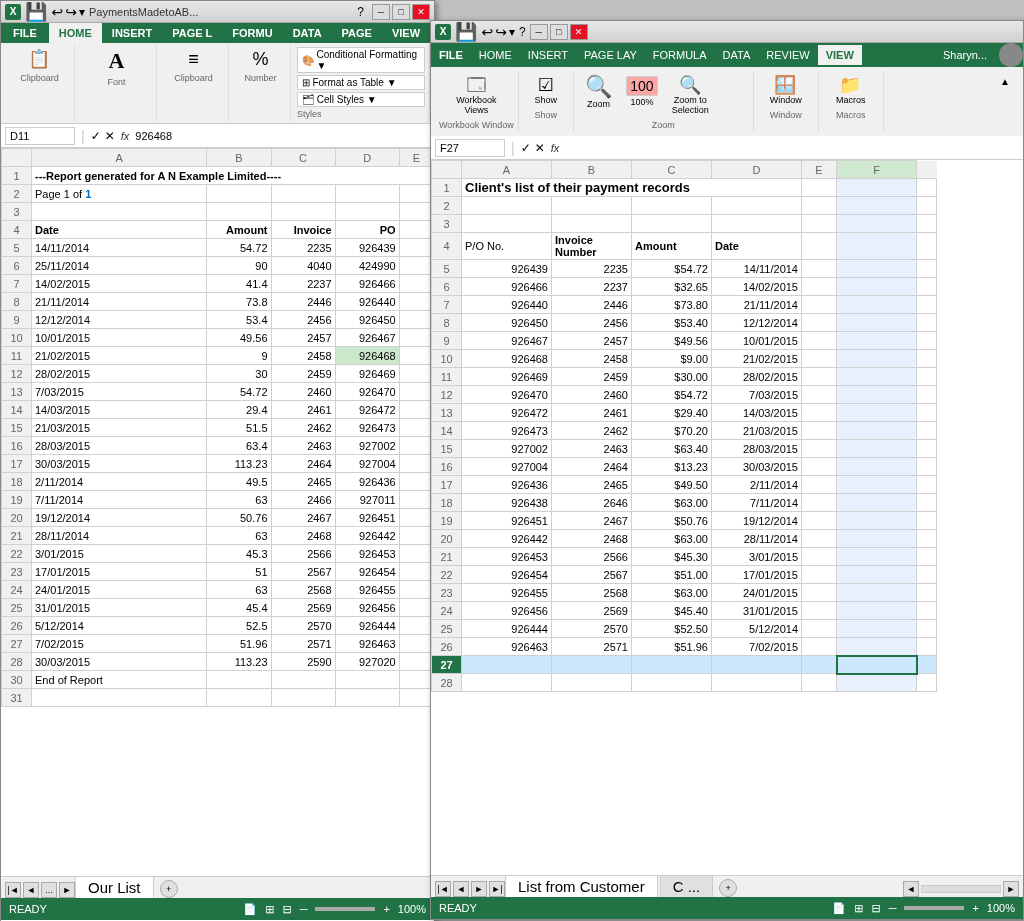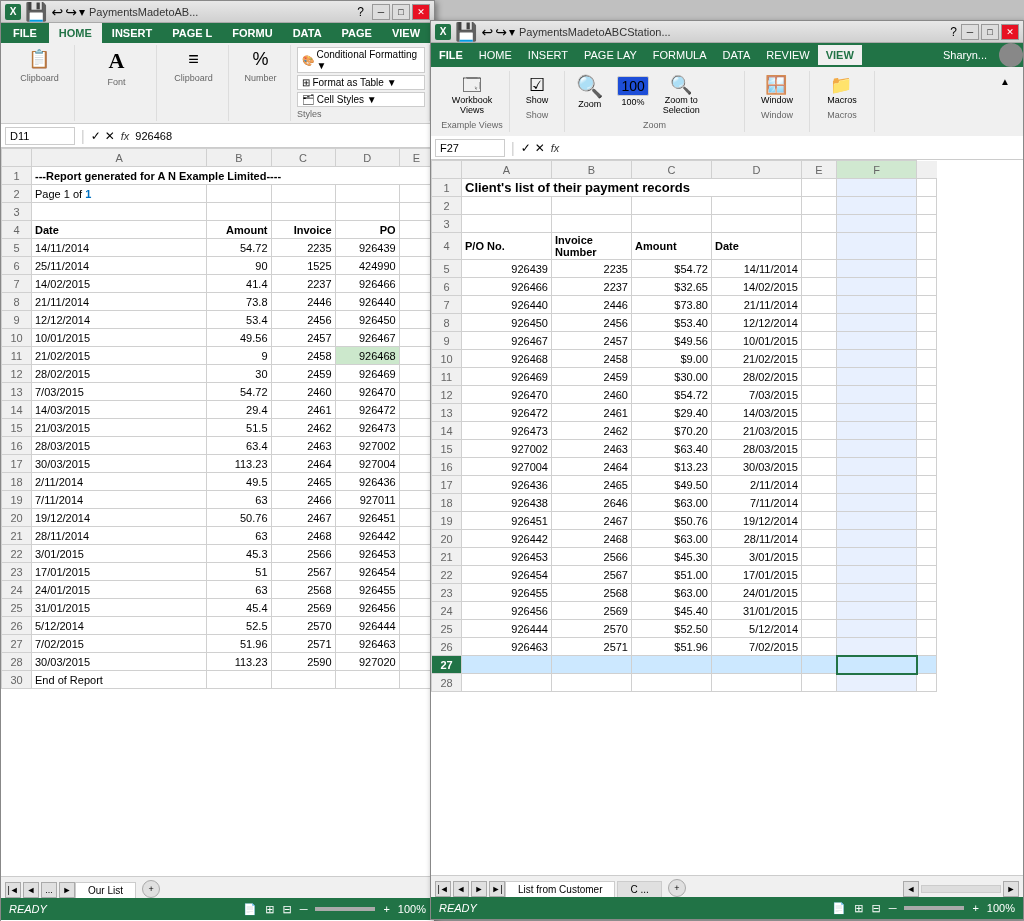--- a/index.html
+++ b/index.html
@@ -124,37 +124,37 @@
       border-top: 1px solid #ccc;
       display: flex;
       align-items: flex-end;
       padding: 0 4px;
     }
     .sheet-tab {
       padding: 2px 12px;
       border: 1px solid #ccc;
       border-bottom: none;
       background: #e0e0e0;
-      font-size: 10px;
+      font-size: 15px;
       cursor: pointer;
       margin-right: 2px;
     }
     .sheet-tab.active { background: white; }
 
     
     .status-bar { 
       height: 22px; 
       background: #217346; 
       color: white; 
       display: flex; 
       align-items: center; 
       padding: 0 8px;
       font-size: 11px;
     }
-    .status-left { flex: 1; font-style: italic; }
+    .status-left { flex: 1; }
     .status-right { display: flex; align-items: center; gap: 8px; }
 
     
     #win1 { left: 0; top: 0; width: 435px; height: 921px; }
     #win2 { left: 430px; top: 20px; width: 594px; height: 900px; }
 
     .highlight-blue { color: #0070C0; font-weight: bold; }
     .bold { font-weight: bold; }
     
     
@@ -337,21 +337,21 @@
             <td>14/11/2014</td>
             <td class="num">54.72</td>
             <td class="num">2235</td>
             <td class="num">926439</td>
             <td></td>
           </tr>
         <tr>
             <td class="row-header">6</td>
             <td>25/11/2014</td>
             <td class="num">90</td>
-            <td class="num">1525</td>
+            <td class="num">4040</td>
             <td class="num">424990</td>
             <td></td>
           </tr>
         <tr>
             <td class="row-header">7</td>
             <td>14/02/2015</td>
             <td class="num">41.4</td>
             <td class="num">2237</td>
             <td class="num">926466</td>
             <td></td>
@@ -520,20 +520,28 @@
             <td class="row-header">28</td>
             <td>30/03/2015</td>
             <td class="num">113.23</td>
             <td class="num">2590</td>
             <td class="num">927020</td>
             <td></td>
           </tr>
         <tr>
             <td class="row-header">30</td>
             <td style="font-weight:normal;">End of Report</td>
+            <td></td>
+            <td></td>
+            <td></td>
+            <td></td>
+          </tr>
+        <tr>
+            <td class="row-header">31</td>
+            <td></td>
             <td></td>
             <td></td>
             <td></td>
             <td></td>
           </tr>
       </tbody>
     </table>
   </div>
 
   <div class="tab-bar" style="position:absolute;bottom:22px;left:0;right:0;">
@@ -562,21 +570,20 @@
 </div>
 
 <div class="window" id="win2">
 
   <div class="title-bar">
     <span class="app-icon" style="font-size:10px;color:white;display:flex;align-items:center;justify-content:center;font-weight:bold;">X</span>
     <span style="font-size:18px;margin-right:4px;cursor:pointer;">💾</span>
     <span style="font-size:14px;margin-right:2px;cursor:pointer;">↩</span>
     <span style="font-size:14px;margin-right:2px;cursor:pointer;">↪</span>
     <span style="font-size:12px;margin-right:4px;cursor:pointer;">▾</span>
-    <span class="title">PaymentsMadetoABCStation...</span>
     <span style="font-size:12px;margin-right:4px;">?</span>
     <div class="win-controls">
       <div class="win-btn min">─</div>
       <div class="win-btn max">□</div>
       <div class="win-btn close">✕</div>
     </div>
   </div>
 
   <div class="ribbon2">
     <div class="ribbon2-tabs">
@@ -595,41 +602,41 @@
 
     <div class="ribbon-content" style="padding:4px;gap:0;">
 
       <div class="ribbon-group" style="min-width:75px;">
         <div class="ribbon-icons">
           <button class="ribbon-btn">
             <span class="ribbon-icon">🗔</span>
             <span style="font-size:9px;">Workbook<br>Views</span>
           </button>
         </div>
-        <div class="ribbon-group-label">Example Views</div>
+        <div class="ribbon-group-label">Workbook Window</div>
       </div>
 
       <div class="ribbon-group" style="min-width:55px;">
         <button class="ribbon-btn">
           <span class="ribbon-icon">☑</span>
           <span style="font-size:9px;">Show</span>
         </button>
         <div class="ribbon-group-label">Show</div>
       </div>
 
       <div class="ribbon-group" style="min-width:180px;flex-direction:row;align-items:flex-start;flex-wrap:wrap;">
         <div style="display:flex;flex-direction:column;align-items:center;">
           <button class="ribbon-btn">
             <span class="ribbon-icon" style="font-size:22px;">🔍</span>
             <span style="font-size:9px;">Zoom</span>
           </button>
         </div>
         <div style="display:flex;flex-direction:column;align-items:center;">
           <button class="ribbon-btn">
-            <span class="ribbon-icon" style="font-size:14px;background:#1d4ed8;padding:2px 3px;border:1px solid #ccc;border-radius:2px;">100</span>
+            <span class="ribbon-icon" style="font-size:14px;background:#fca5a5;padding:2px 3px;border:1px solid #ccc;border-radius:2px;">100</span>
             <span style="font-size:9px;">100%</span>
           </button>
         </div>
         <div style="display:flex;flex-direction:column;align-items:center;">
           <button class="ribbon-btn">
             <span class="ribbon-icon" style="font-size:18px;">🔍</span>
             <span style="font-size:9px;text-align:center;">Zoom to<br>Selection</span>
           </button>
         </div>
         <div class="ribbon-group-label" style="width:100%;text-align:center;">Zoom</div>
@@ -703,21 +710,21 @@
           <td></td>
             <td></td>
             <td></td>
             <td></td>
             <td></td>
           <td style="background:#e8f0fe;"></td>
             <td></td>
         </tr>
         <tr>
           <td class="row-header">4</td>
-          <td style="font-weight:bold;">P/O No.</td>
+          <td style="font-weight:normal;">P/O No.</td>
           <td style="font-weight:bold;">Invoice<br>Number</td>
           <td style="font-weight:bold;">Amount</td>
           <td style="font-weight:bold;">Date</td>
           <td></td>
           <td style="background:#e8f0fe;"></td>
           <td></td>
         </tr>
         <tr>
             <td class="row-header">5</td>
             <td class="num">926439</td>

